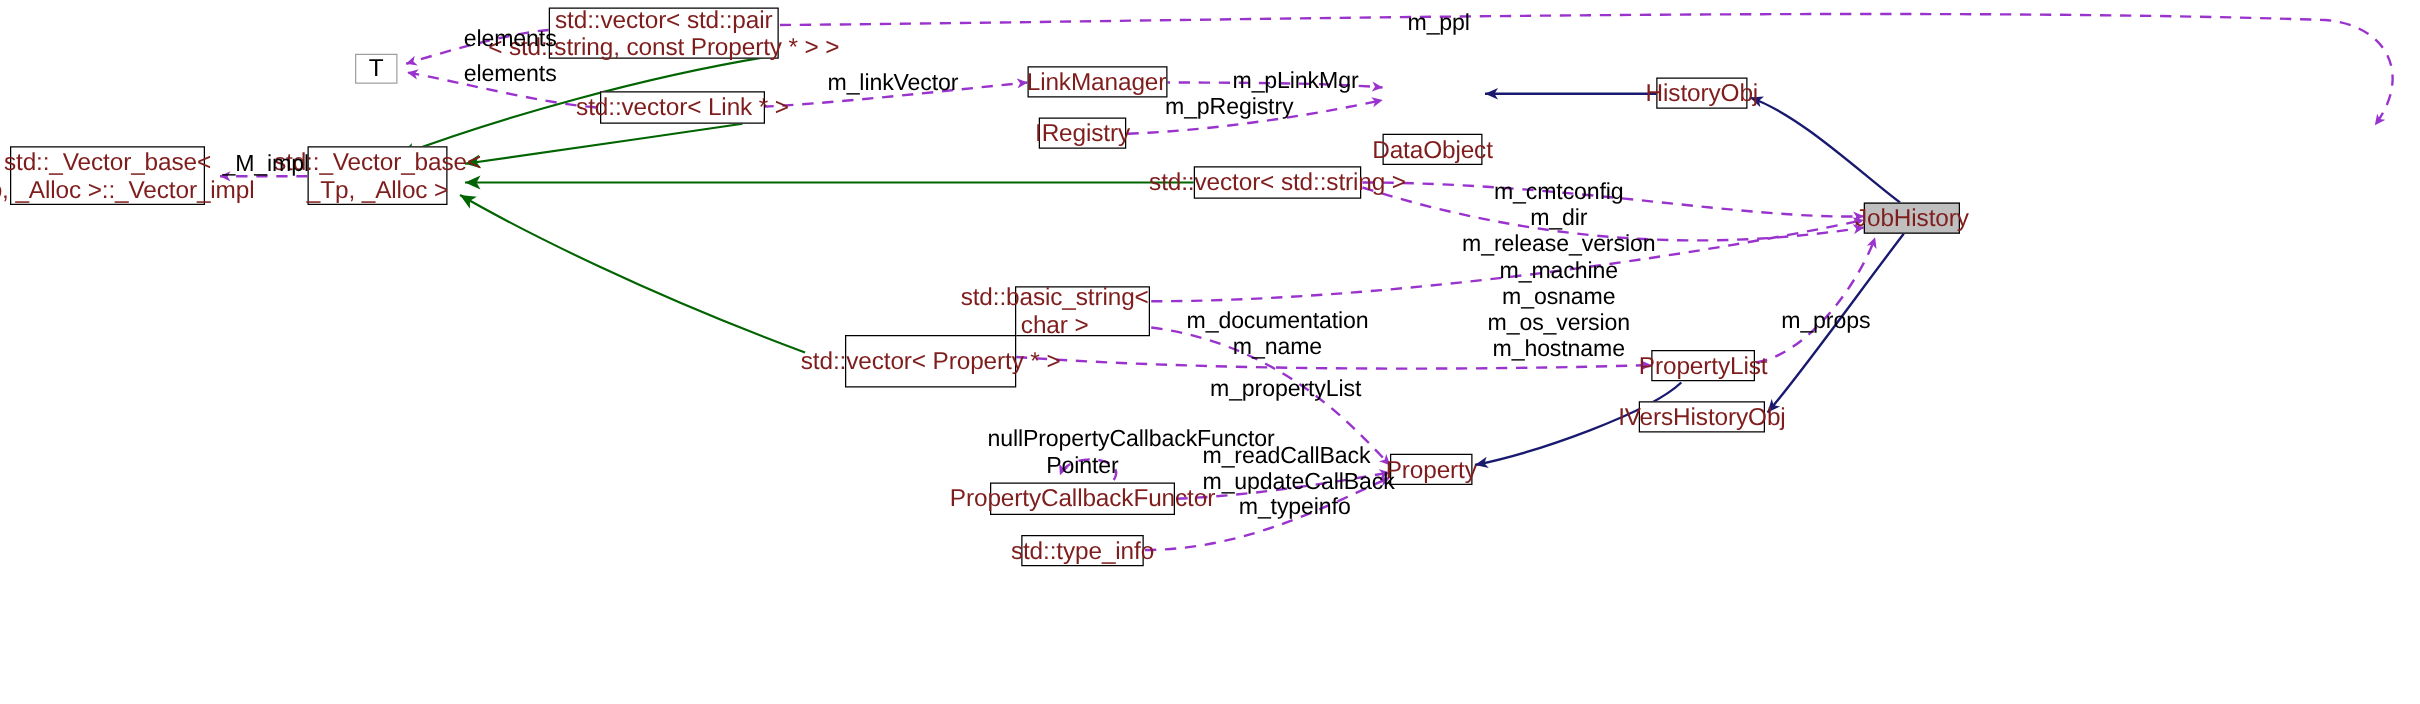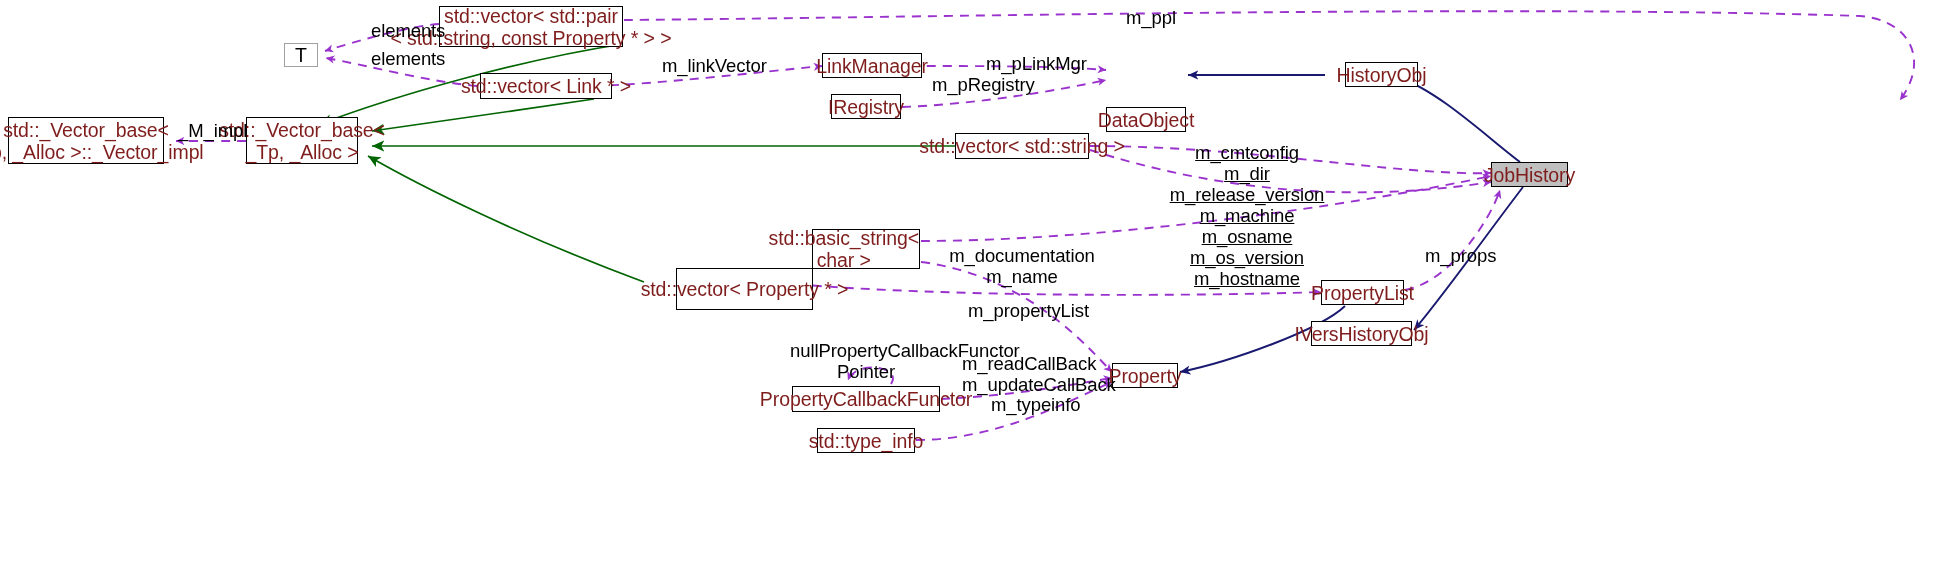--- a/index.html
+++ b/index.html
@@ -132,33 +132,33 @@
   </div>
 
   <div class="node" style="left:480px;top:73px;width:132px;height:26px;">
     <span>std::vector&lt; Link * &gt;</span>
   </div>
 
   <div class="node" style="left:955px;top:133px;width:134px;height:26px;">
     <span>std::vector&lt; std::string &gt;</span>
   </div>
 
-  <div class="node" style="left:822px;top:53px;width:100px;height:25px;">
+  <div class="node" style="left:822px;top:53px;width:112px;height:25px;justify-content:flex-end;">
     <span>LinkManager</span>
   </div>
 
   <div class="node" style="left:831px;top:94px;width:70px;height:25px;">
     <span>IRegistry</span>
   </div>
 
   <div class="node" style="left:1106px;top:62px;width:80px;height:25px;margin-top:45px;">
     <span>DataObject</span>
   </div>
 
-  <div class="node" style="left:1325px;top:62px;width:73px;height:25px;margin-left:20px;">
+  <div class="node" style="left:1325px;top:62px;width:73px;height:25px;">
     <span>HistoryObj</span>
   </div>
 
   <div class="node highlight" style="left:1491px;top:162px;width:77px;height:25px;">
     <span>JobHistory</span>
   </div>
 
   <div class="node" style="left:812px;top:229px;width:108px;height:40px;justify-content:flex-end;">
     <span>std::basic_string&lt;
 char &gt;</span>
@@ -196,21 +196,21 @@
 
   <div class="edge-label" style="left:662px;top:55px;"><span>m_linkVector</span></div>
 
   <div class="edge-label" style="left:1126px;top:7px;"><span>m_ppl</span></div>
 
   <div class="edge-label" style="left:986px;top:53px;"><span>m_pLinkMgr</span></div>
 
   <div class="edge-label" style="left:932px;top:74px;"><span>m_pRegistry</span></div>
 
 
-  <div class="edge-label" style="left:1162px;top:142px;width:170px;text-decoration:underline;"><span>m_cmtconfig
+  <div class="edge-label" style="left:1162px;top:142px;width:170px;"><span>m_cmtconfig
 m_dir
 m_release_version
 m_machine
 m_osname
 m_os_version
 m_hostname</span></div>
 
   <div class="edge-label" style="left:944px;top:245px;width:156px;"><span>m_documentation
 m_name</span></div>
 

